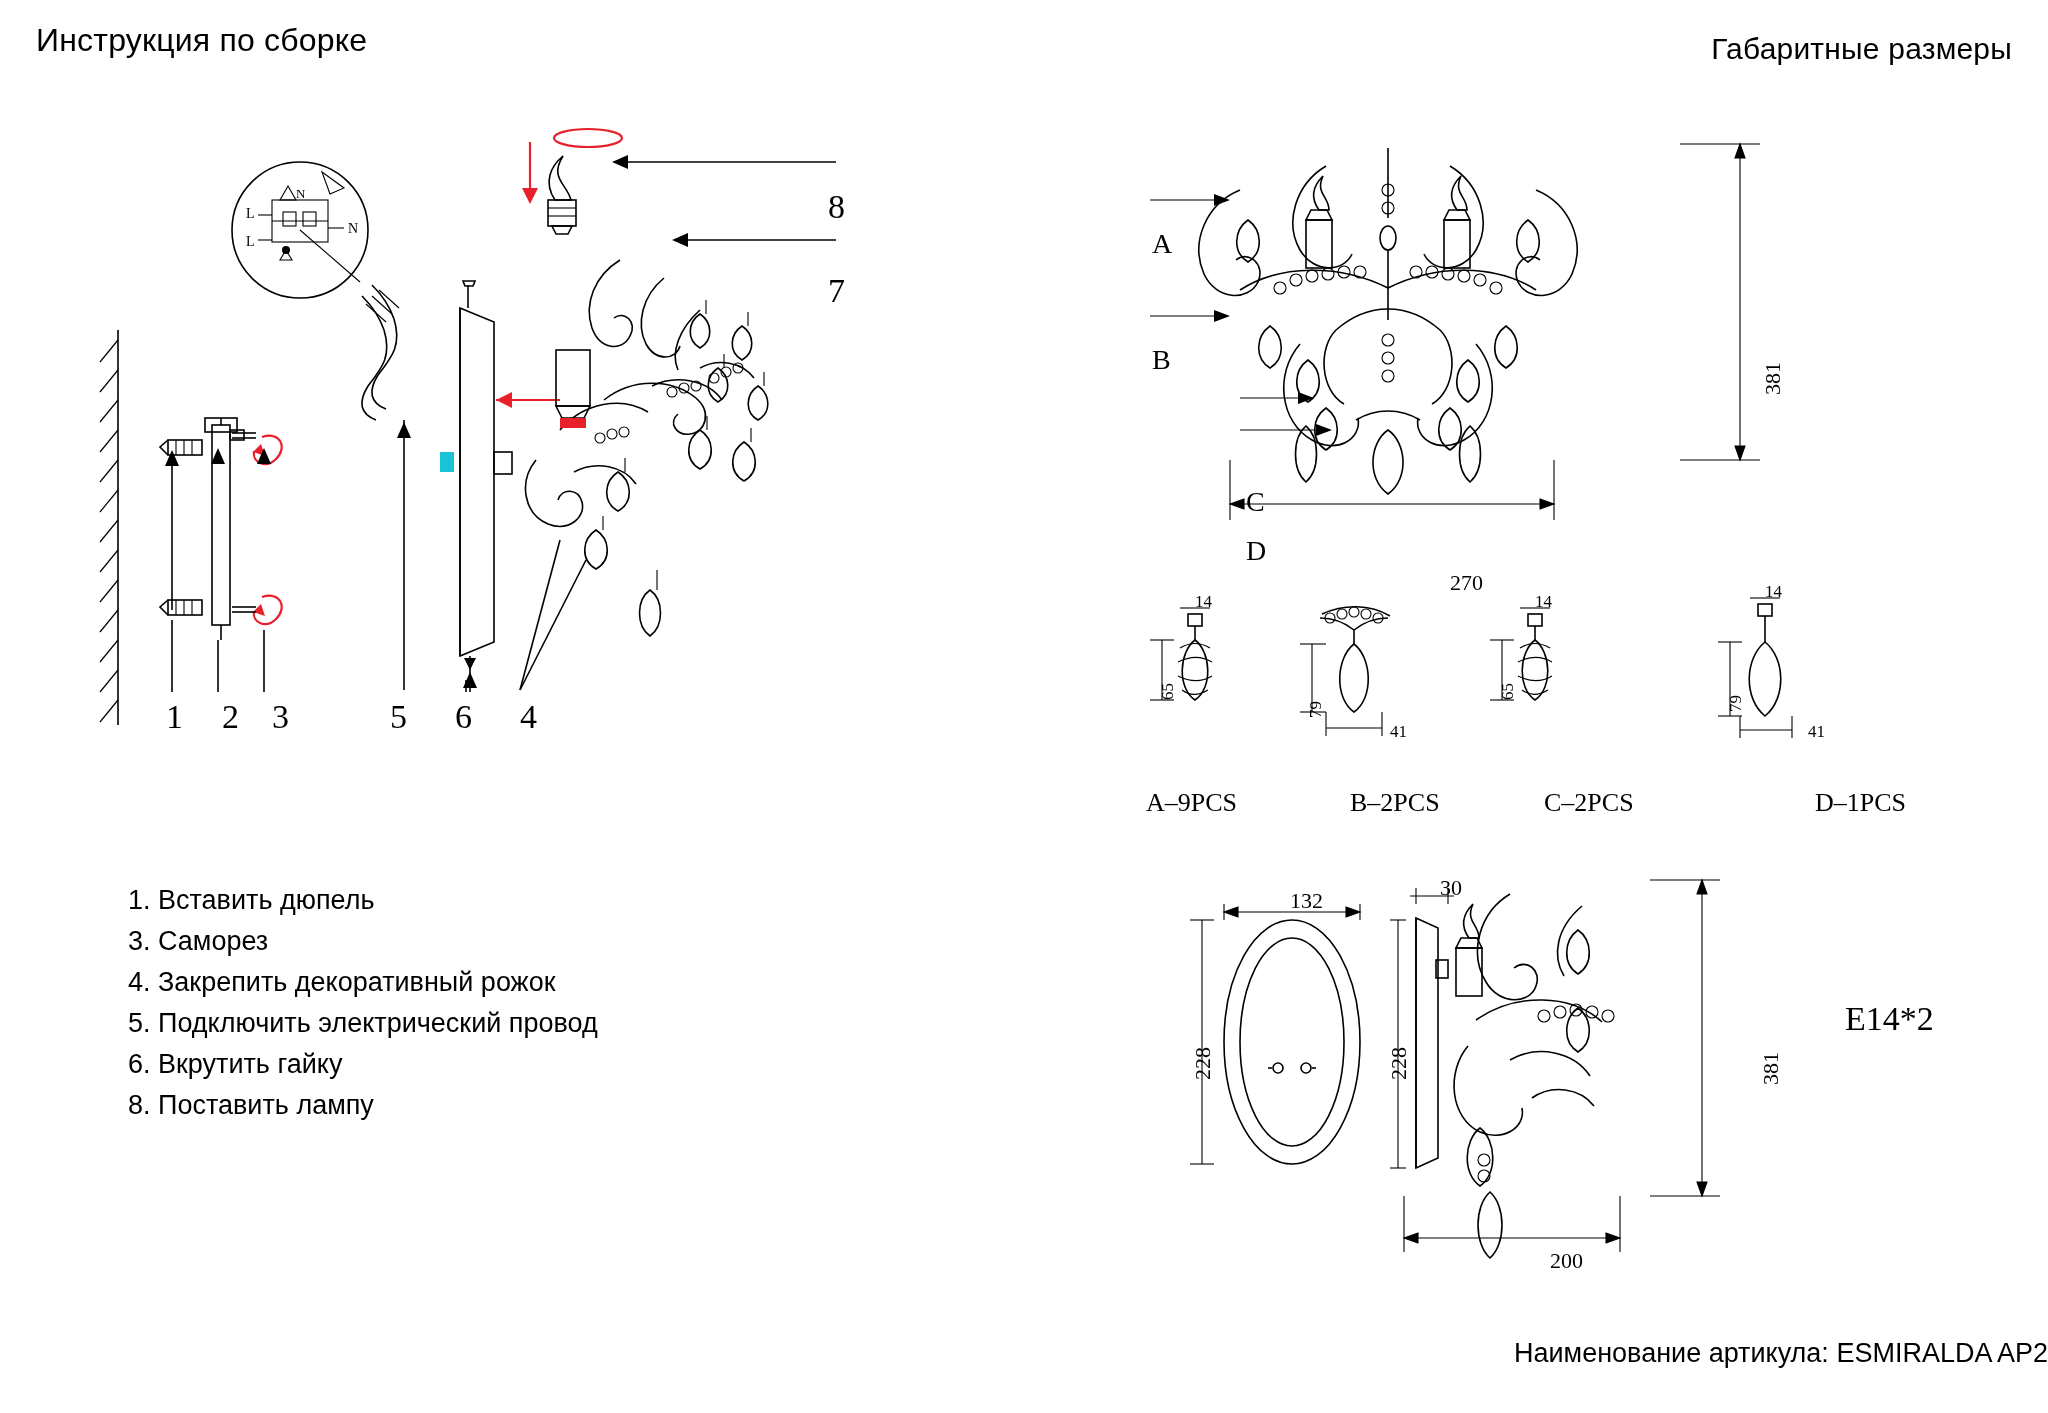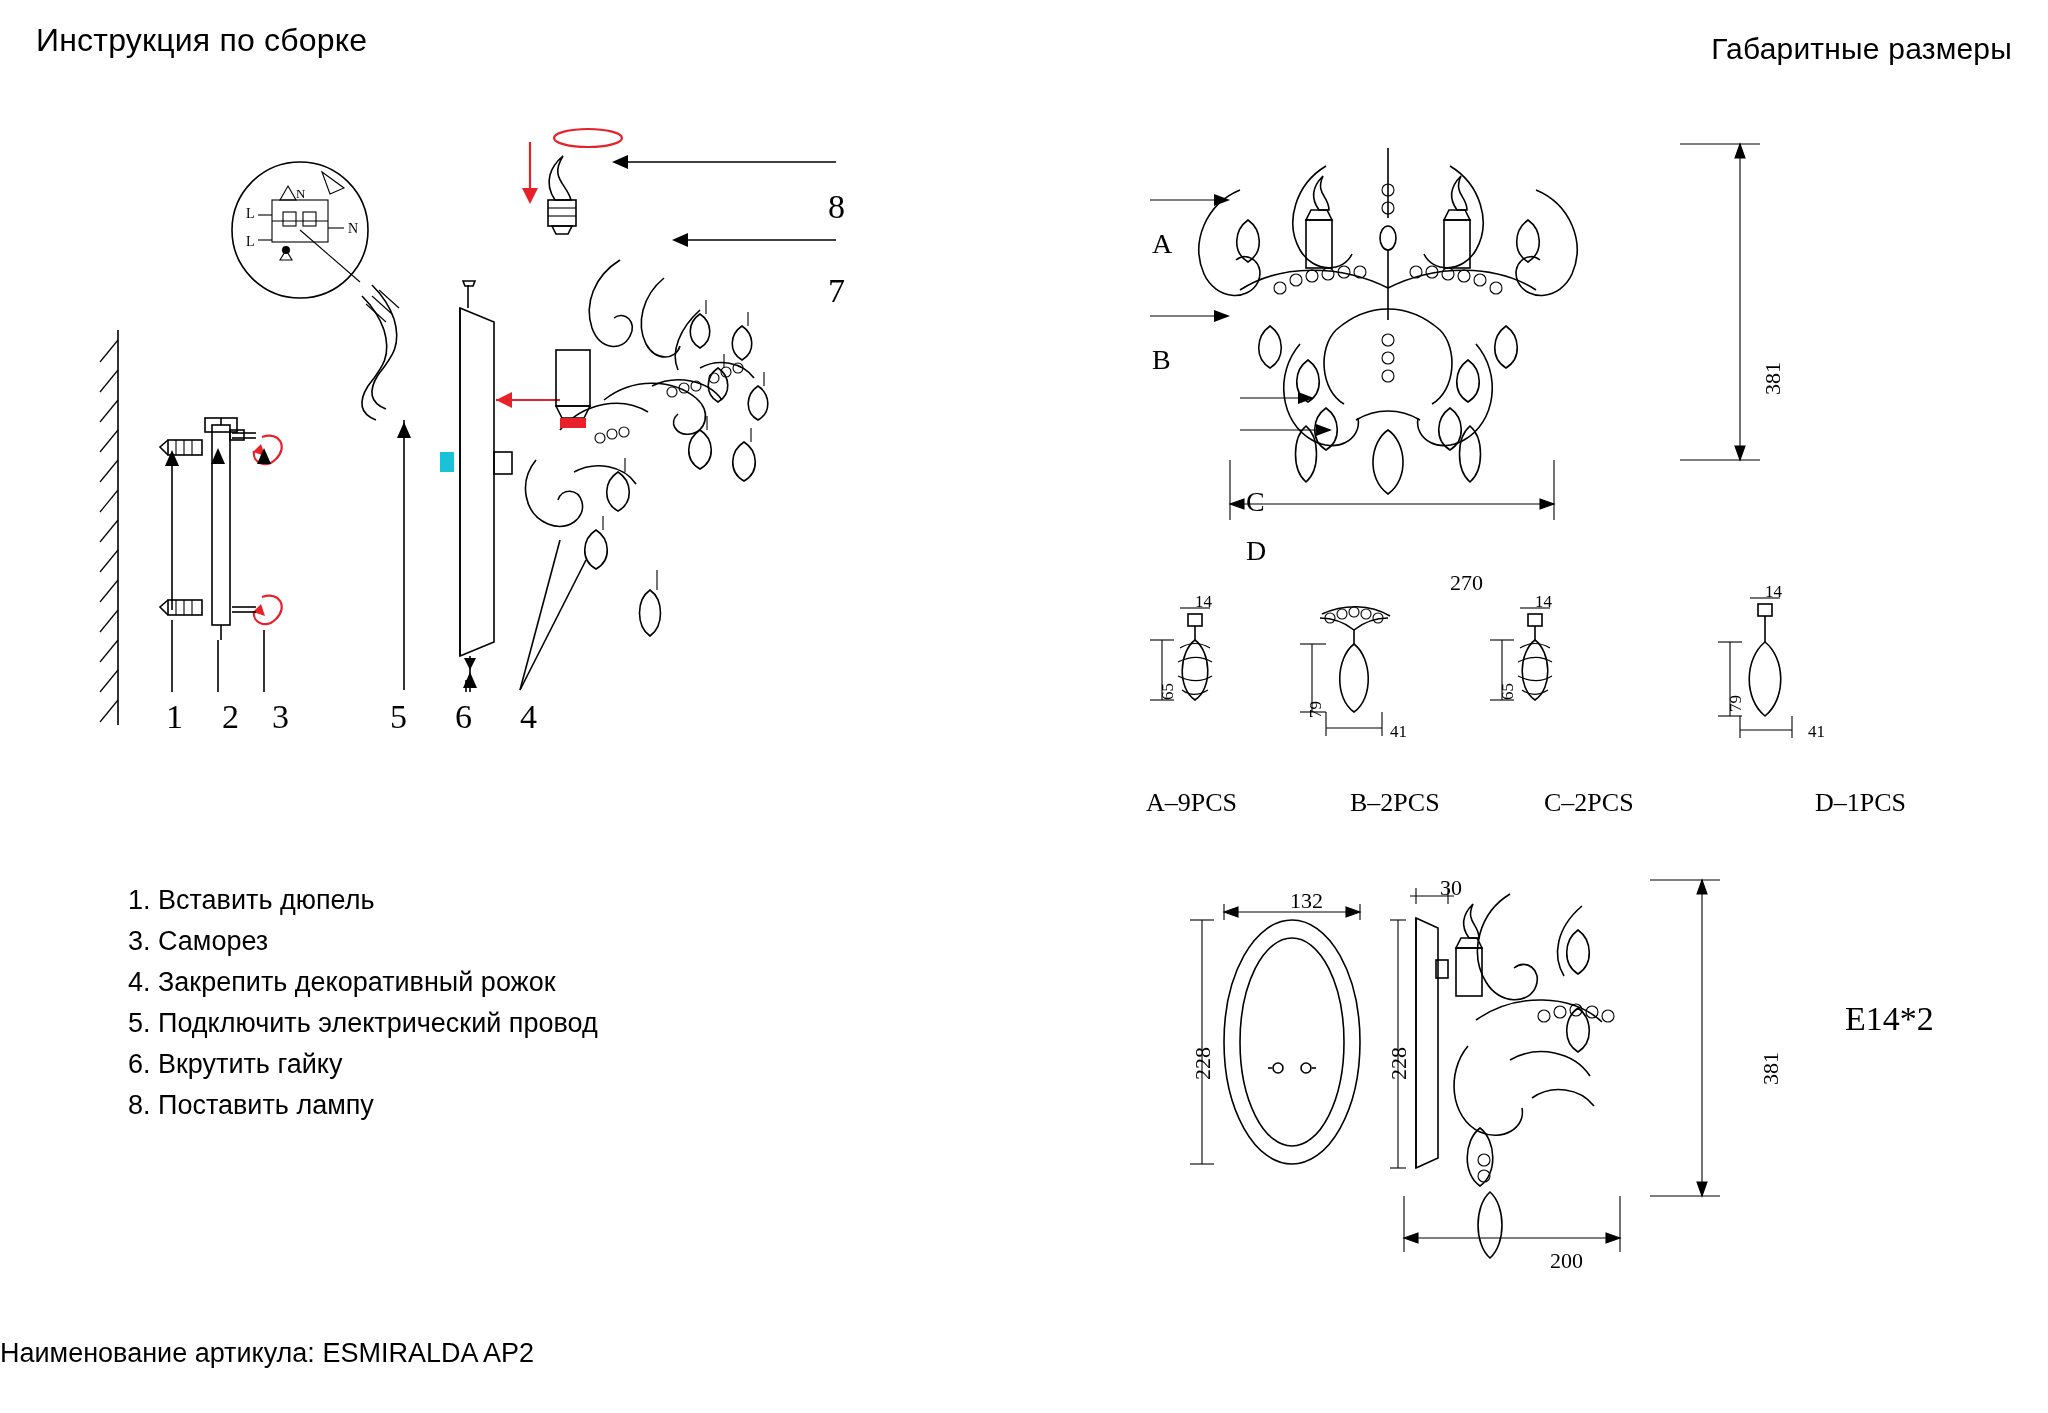--- a/index.html
+++ b/index.html
@@ -26,21 +26,21 @@
   
   .steps{
     position:absolute;left:128px;top:880px;
     font-size:27px;line-height:41px;
   }
   .steps div{white-space:nowrap;}
 
   
   .footer{
     position:absolute;left:0;right:0;top:1338px;
-    text-align:left;font-size:27px;
+    text-align:right;font-size:27px;
   }
   .footer .art{font-weight:400;}
 
   
   .lbl{position:absolute;font-family:"Liberation Serif", serif;}
   .num-big{font-size:34px;font-family:"Liberation Serif", serif;}
   .dim{font-size:22px;font-family:"Liberation Serif", serif;}
   .dim-v{font-size:22px;font-family:"Liberation Serif", serif;transform:rotate(-90deg);transform-origin:left top;white-space:nowrap;}
   .pcs{font-size:26px;font-family:Liberation Serif, serif;}
   .letter{font-size:28px;font-family:"Liberation Serif", serif;}

